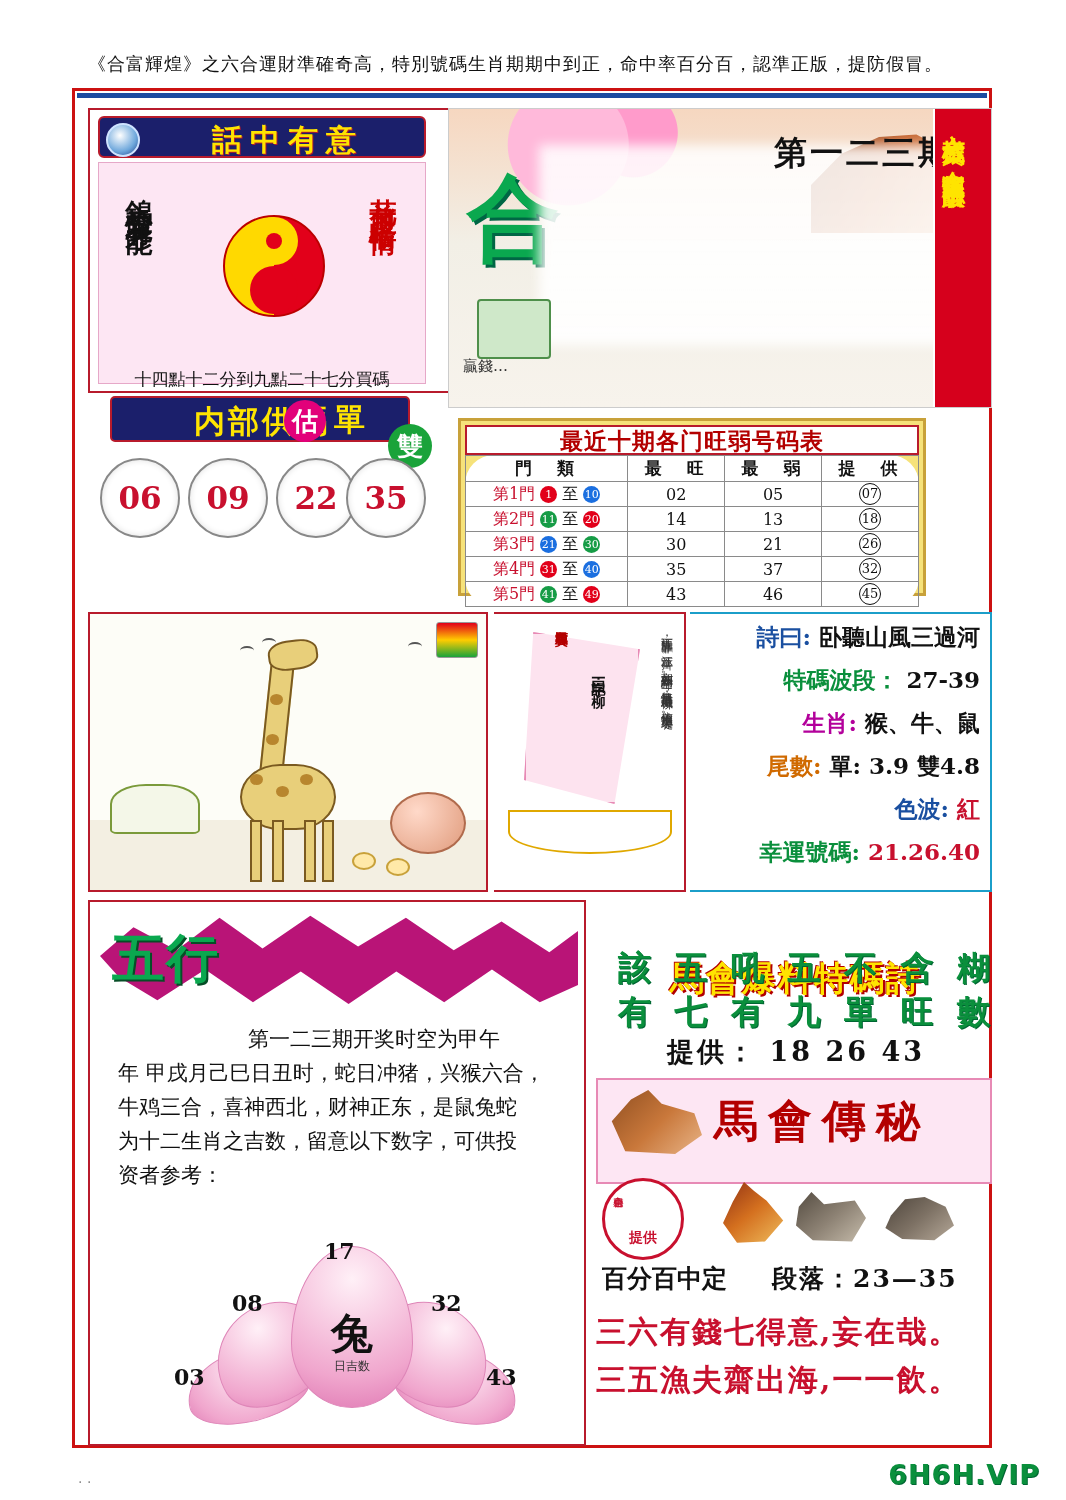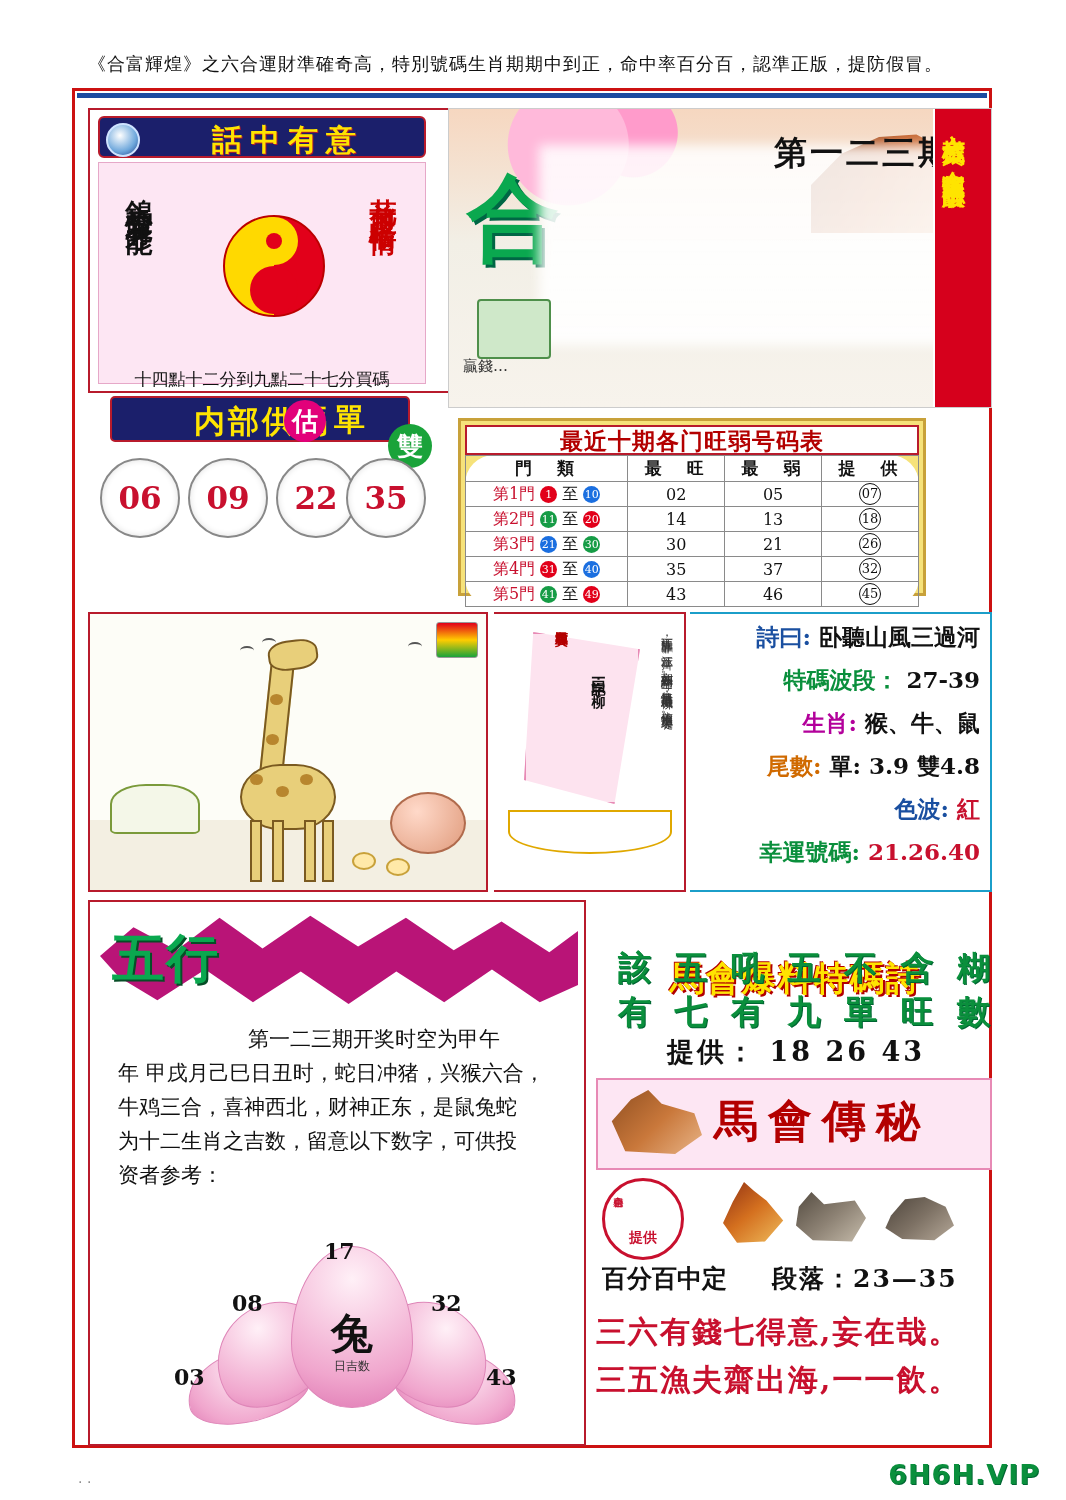--- a/index.html
+++ b/index.html
@@ -345,21 +345,21 @@
     font-size:33px;font-weight:bold;color:#0a8f3c;letter-spacing:6px;line-height:44px;
     font-family:"DejaVu Serif","Liberation Serif",serif;
     text-shadow:1px 1px 0 #063;
   }
   .mh-give{
     position:absolute;left:596px;top:1034px;width:400px;text-align:center;
     font-size:27px;font-weight:bold;color:#111;letter-spacing:3px;
     font-family:"DejaVu Serif","Liberation Serif",serif;
   }
   .mhcm{
-    position:absolute;left:596px;top:1078px;width:396px;height:92px;
+    position:absolute;left:596px;top:1078px;width:396px;height:106px;
     background:#fde6f3;border:2px solid #e78ab5;box-sizing:border-box;
   }
   .mhcm .txt{
     position:absolute;left:116px;top:12px;font-size:44px;font-weight:bold;color:#b30000;
     letter-spacing:10px;font-family:"DejaVu Serif","Liberation Serif",serif;
   }
   .horse-head{
     position:absolute;left:8px;top:6px;width:96px;height:68px;
     background:linear-gradient(135deg,#8a4a1e,#c9783b 55%,#e8b487);
     clip-path:polygon(6% 52%,26% 20%,44% 6%,58% 26%,92% 40%,100% 72%,72% 100%,20% 96%);

